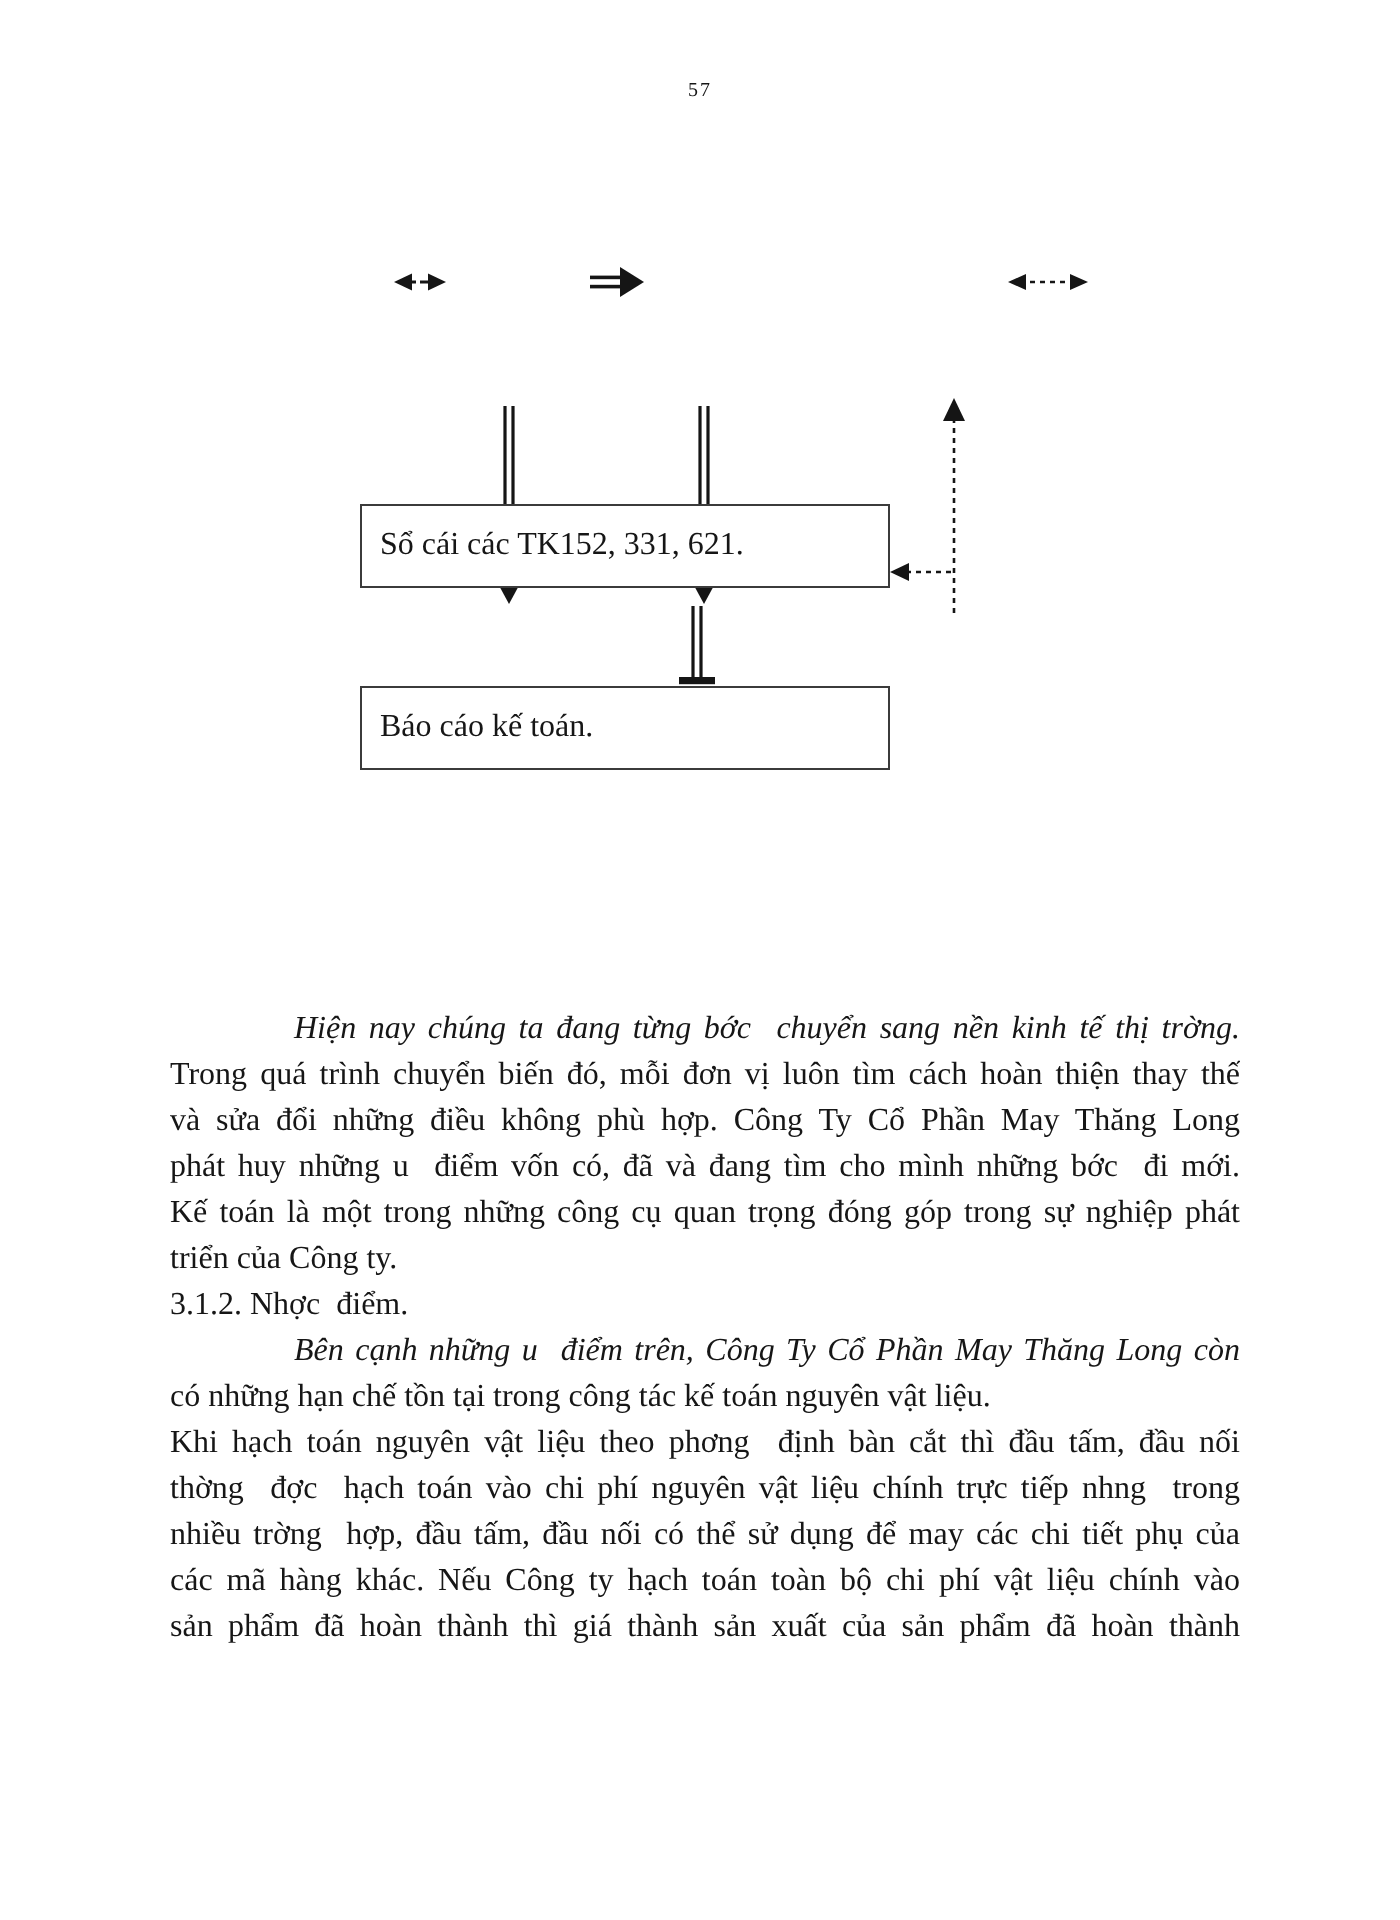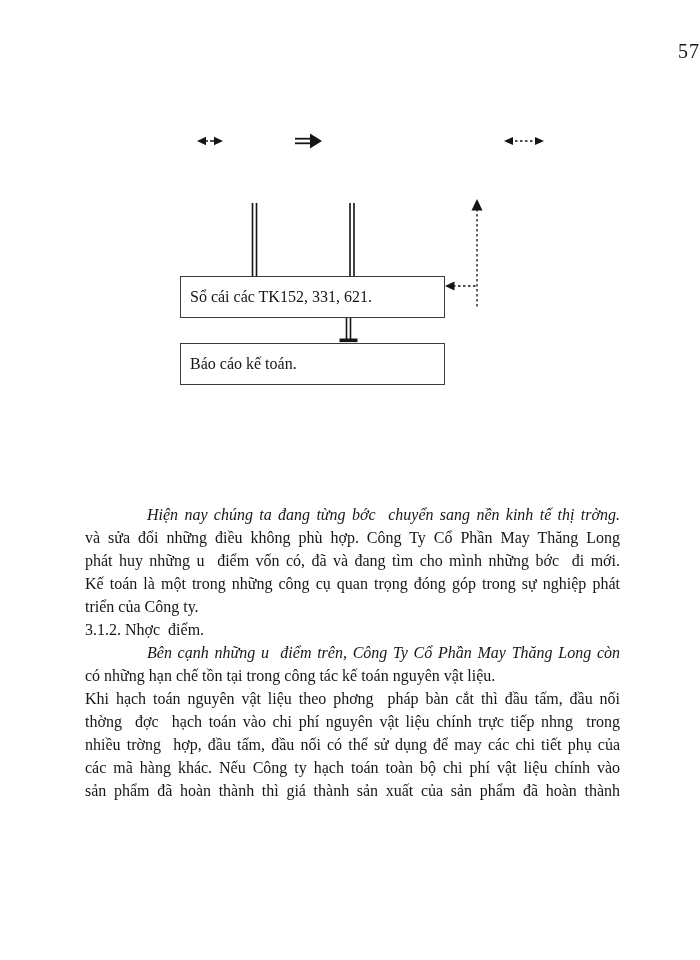--- a/index.html
+++ b/index.html
@@ -2,33 +2,33 @@
 <html><head>
 <meta charset="utf-8">
 <style>
   html,body{margin:0;padding:0;}
   body{
     width:700px;height:960px;position:relative;background:#ffffff;
     font-family:"Liberation Serif","DejaVu Serif",serif;color:#161616;
     overflow:hidden;
   }
   .page-number{
-    position:absolute;top:40px;left:0;right:0;text-align:right;
-    font-size:20px;letter-spacing:1px;
+    position:absolute;top:40px;left:0;right:0;text-align:center;
+    font-size:10px;letter-spacing:1px;
   }
   svg.diagram{position:absolute;top:0;left:0;}
   svg.diagram line{stroke:#151515;}
   svg.diagram polygon,svg.diagram rect{fill:#151515;stroke:none;}
   .flowbox{
     position:absolute;left:180px;width:265px;height:42px;
     border:1.5px solid #3b3b3b;background:#ffffff;
     display:flex;align-items:center;box-sizing:border-box;
     font-size:16px;padding-left:9px;
   }
-  #box-ledger{top:276px;text-align:center;}
+  #box-ledger{top:252px;text-align:center;}
   #box-report{top:343px;}
   .text-block{
     position:absolute;left:85px;top:503px;width:535px;
     font-size:16px;
   }
   .tline{
     line-height:23px;height:23px;white-space:pre-wrap;
     text-align:justify;text-align-last:justify;overflow:hidden;
   }
   .tline.short{text-align-last:left;}
@@ -91,25 +91,26 @@
 <div class="flowbox" id="box-ledger">
   <span>Sổ cái các TK152, 331, 621.</span>
 </div>
 
 <div class="flowbox" id="box-report">
   <span>Báo cáo kế toán.</span>
 </div>
 
 <div class="text-block">
   <div class="tline indent">Hiện nay chúng ta đang từng bớc  chuyển sang nền kinh tế thị trờng.</div>
+  <div class="tline">Trong quá trình chuyển biến đó, mỗi đơn vị luôn tìm cách hoàn thiện thay thế</div>
   <div class="tline">và sửa đổi những điều không phù hợp. Công Ty Cổ Phần May Thăng Long</div>
   <div class="tline">phát huy những u  điểm vốn có, đã và đang tìm cho mình những bớc  đi mới.</div>
   <div class="tline">Kế toán là một trong những công cụ quan trọng đóng góp trong sự nghiệp phát</div>
   <div class="tline short">triển của Công ty.</div>
   <div class="tline short">3.1.2. Nhợc  điểm.</div>
   <div class="tline indent">Bên cạnh những u  điểm trên, Công Ty Cổ Phần May Thăng Long còn</div>
   <div class="tline short">có những hạn chế tồn tại trong công tác kế toán nguyên vật liệu.</div>
-  <div class="tline">Khi hạch toán nguyên vật liệu theo phơng  pháp bàn cắt thì đầu tấm, đầu nối</div>
+  <div class="tline">Khi hạch toán nguyên vật liệu theo phơng  định bàn cắt thì đầu tấm, đầu nối</div>
   <div class="tline">thờng  đợc  hạch toán vào chi phí nguyên vật liệu chính trực tiếp nhng  trong</div>
   <div class="tline">nhiều trờng  hợp, đầu tấm, đầu nối có thể sử dụng để may các chi tiết phụ của</div>
   <div class="tline">các mã hàng khác. Nếu Công ty hạch toán toàn bộ chi phí vật liệu chính vào</div>
   <div class="tline">sản phẩm đã hoàn thành thì giá thành sản xuất của sản phẩm đã hoàn thành</div>
 </div>
 
 </body></html>

